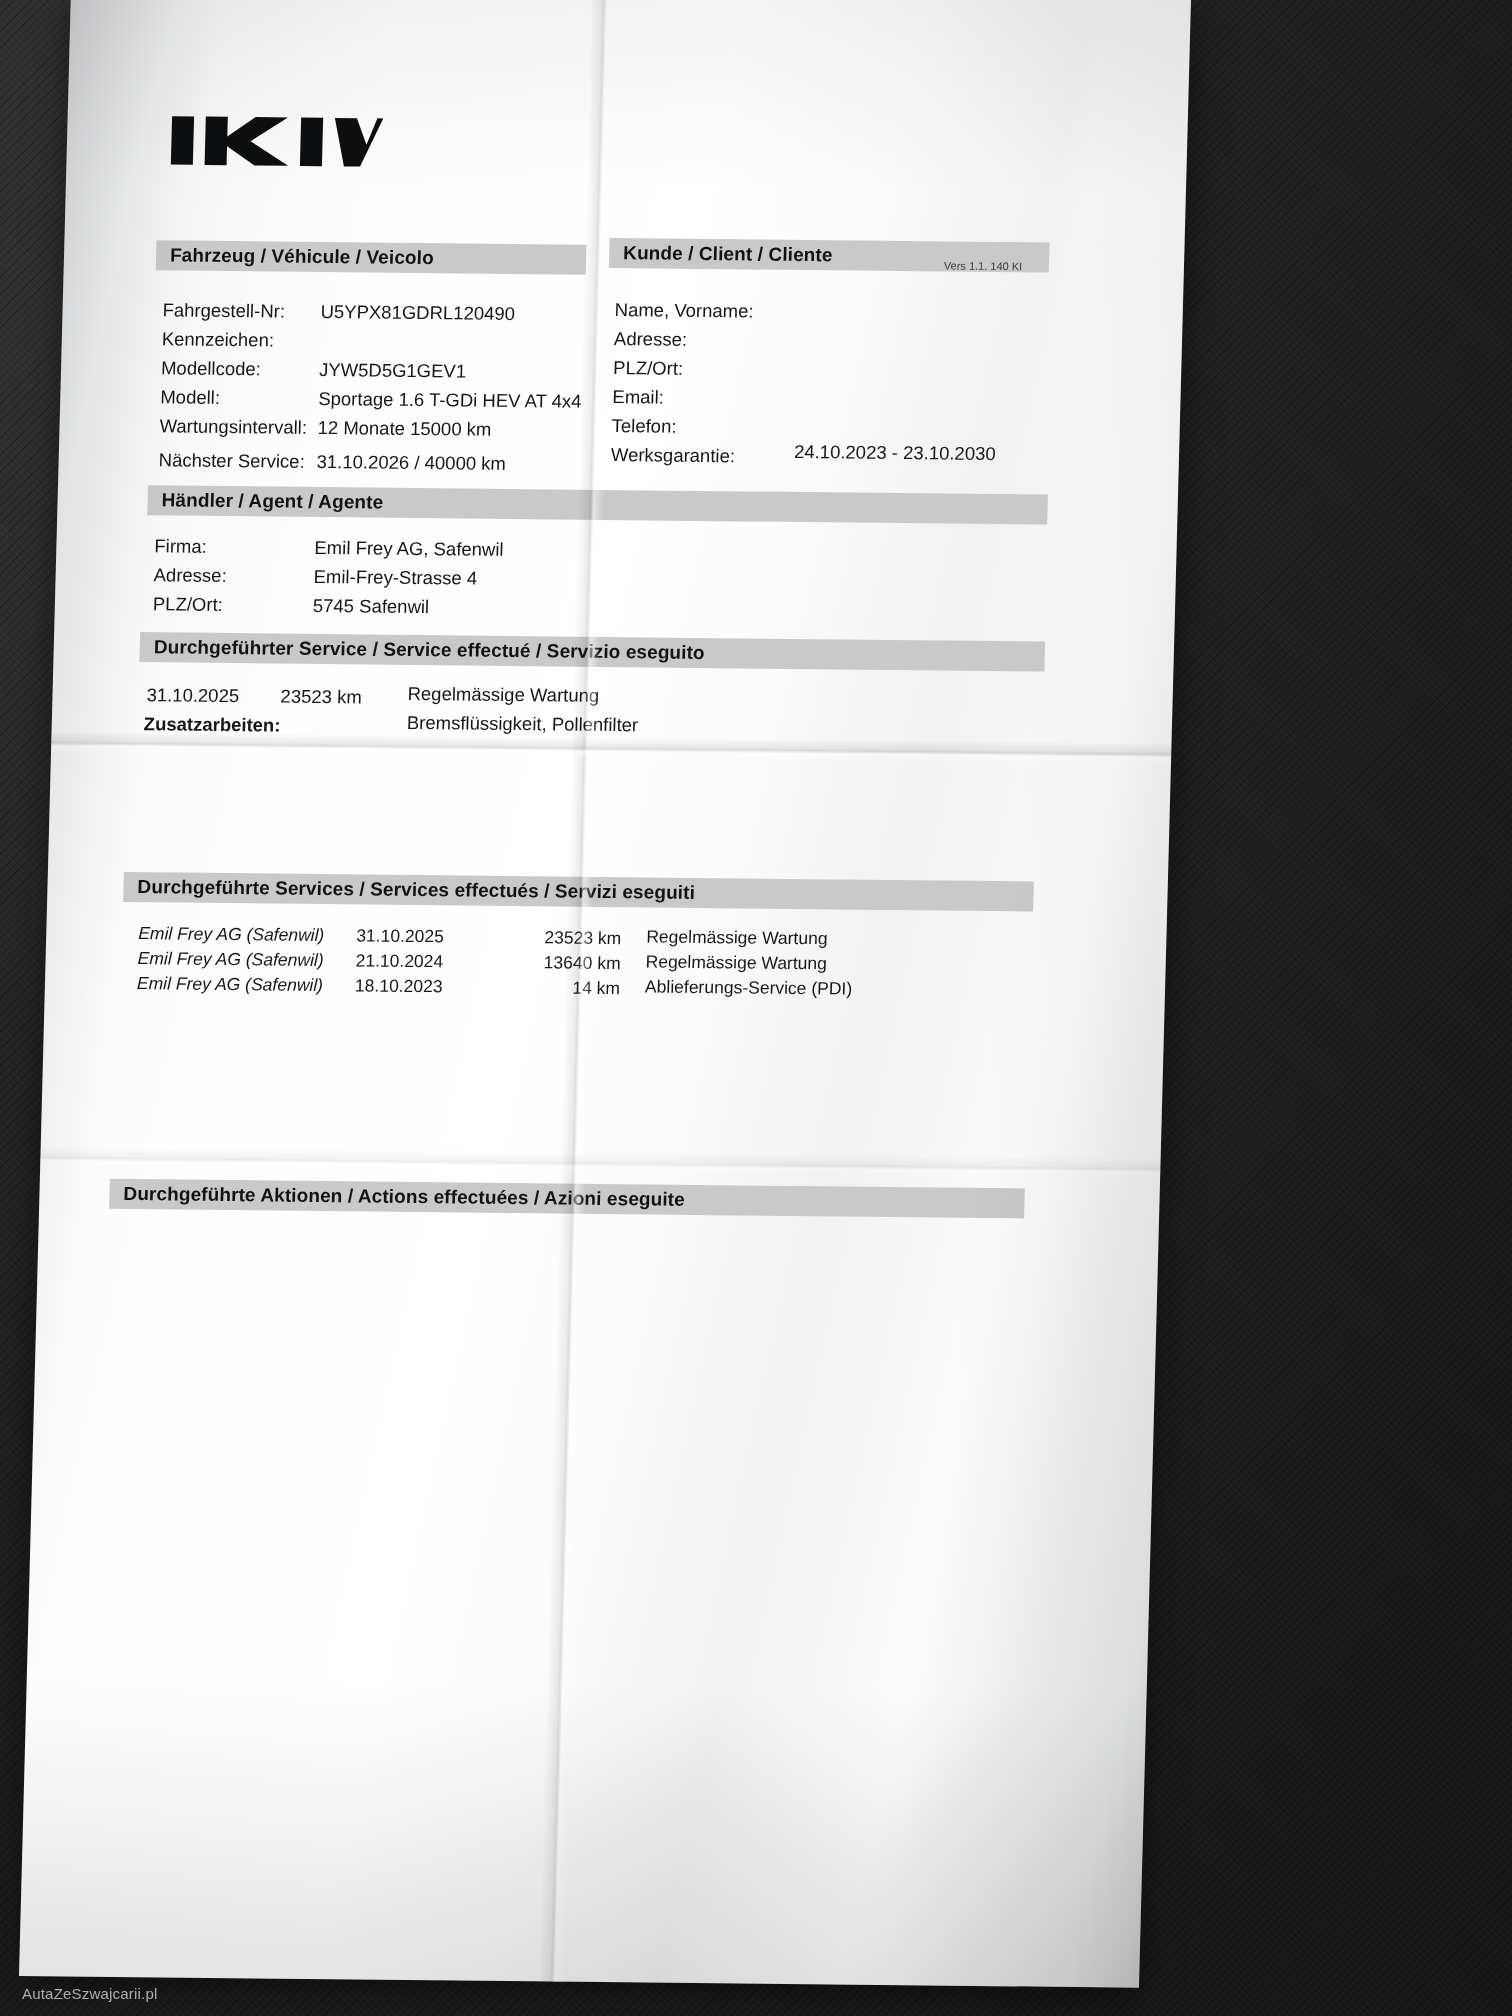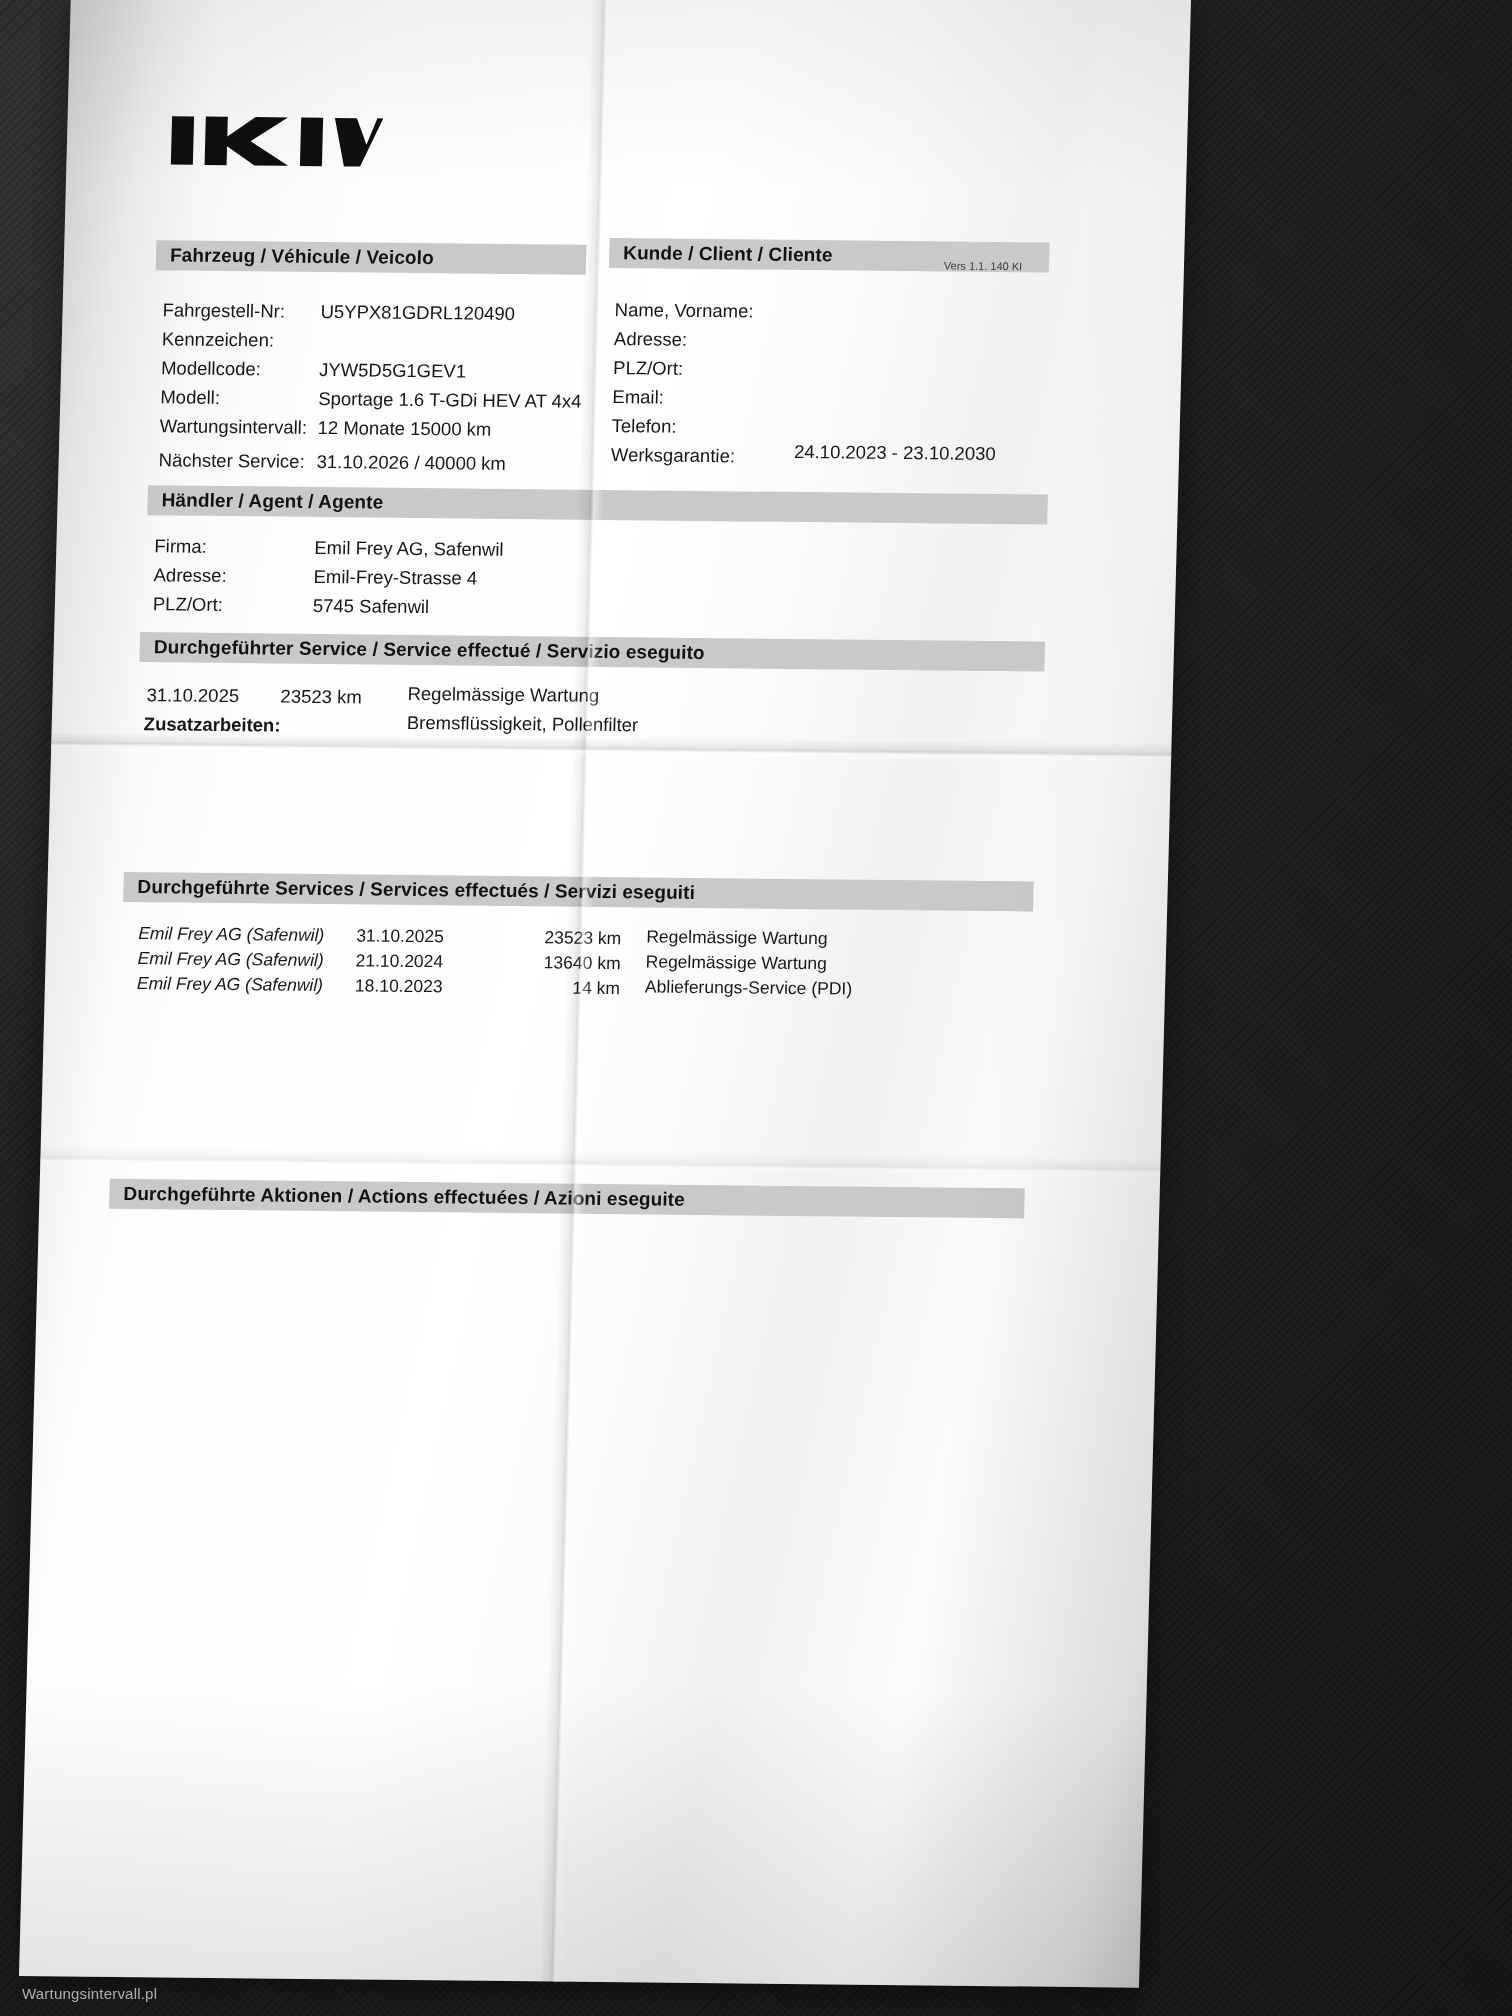--- a/index.html
+++ b/index.html
@@ -260,14 +260,14 @@
       </div>
 
     </div>
 
     <div class="fold-v"></div>
     <div class="fold-h" id="fold-h1"></div>
     <div class="fold-h" id="fold-h2"></div>
     <div id="paper-shade"></div>
   </div>
 
-  <div id="watermark">Wartungsintervall.pl</div>
+  <div id="watermark">AutaZeSzwajcarii.pl</div>
 </div>
 
 </body></html>

